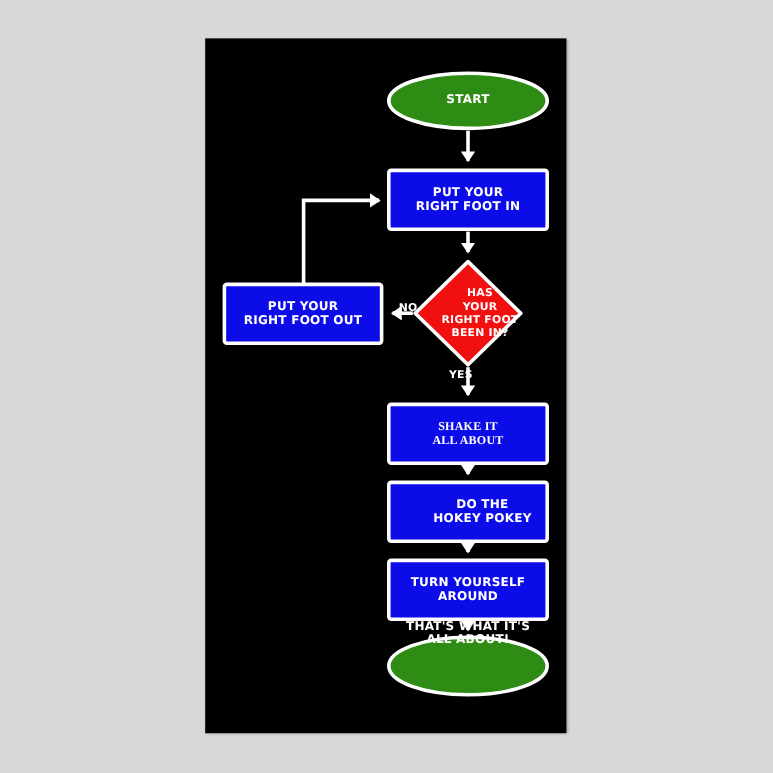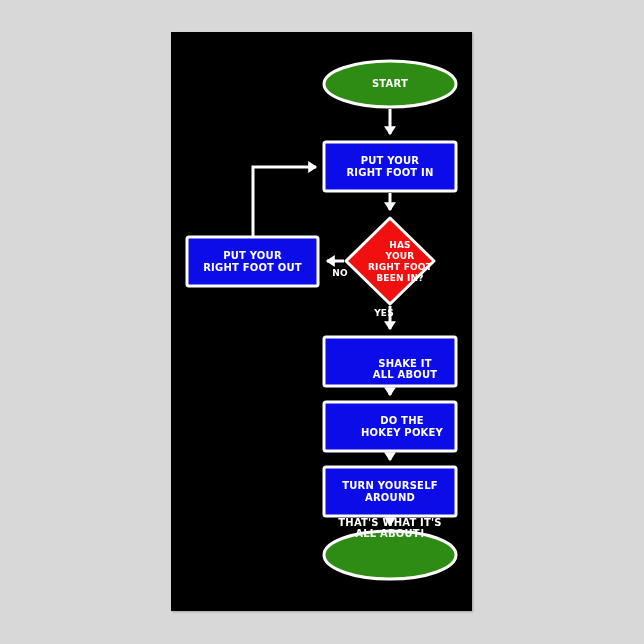--- a/index.html
+++ b/index.html
@@ -59,22 +59,22 @@
 
 <div class="lbl" style="left:324px;top:61px;width:132px;height:46px;">START</div>
 <div class="lbl" style="left:324px;top:142px;width:132px;height:49px;">PUT YOUR
 RIGHT FOOT IN</div>
 <div class="lbl small" style="left:356px;top:220px;width:88px;height:84px;line-height:11px;">HAS
 YOUR
 RIGHT FOOT
 BEEN IN?</div>
 <div class="lbl" style="left:187px;top:237px;width:131px;height:49px;">PUT YOUR
 RIGHT FOOT OUT</div>
-<div class="lbl small" style="left:328px;top:268px;width:24px;height:12px;">NO</div>
+<div class="lbl small" style="left:328px;top:252px;width:24px;height:12px;">NO</div>
 <div class="lbl small" style="left:358px;top:308px;width:28px;height:12px;margin-left:12px;">YES</div>
-<div class="lbl" style="left:339px;top:337px;width:132px;height:64px;">SHAKE IT
+<div class="lbl" style="left:324px;top:337px;width:132px;height:49px;font-family:Liberation Serif, serif;">SHAKE IT
 ALL ABOUT</div>
 <div class="lbl" style="left:324px;top:402px;width:156px;height:49px;">DO THE
 HOKEY POKEY</div>
 <div class="lbl" style="left:324px;top:467px;width:132px;height:49px;">TURN YOURSELF
 AROUND</div>
 <div class="lbl" style="left:324px;top:504px;width:132px;height:48px;">THAT'S WHAT IT'S
 ALL ABOUT!</div>
 
 </body></html>

